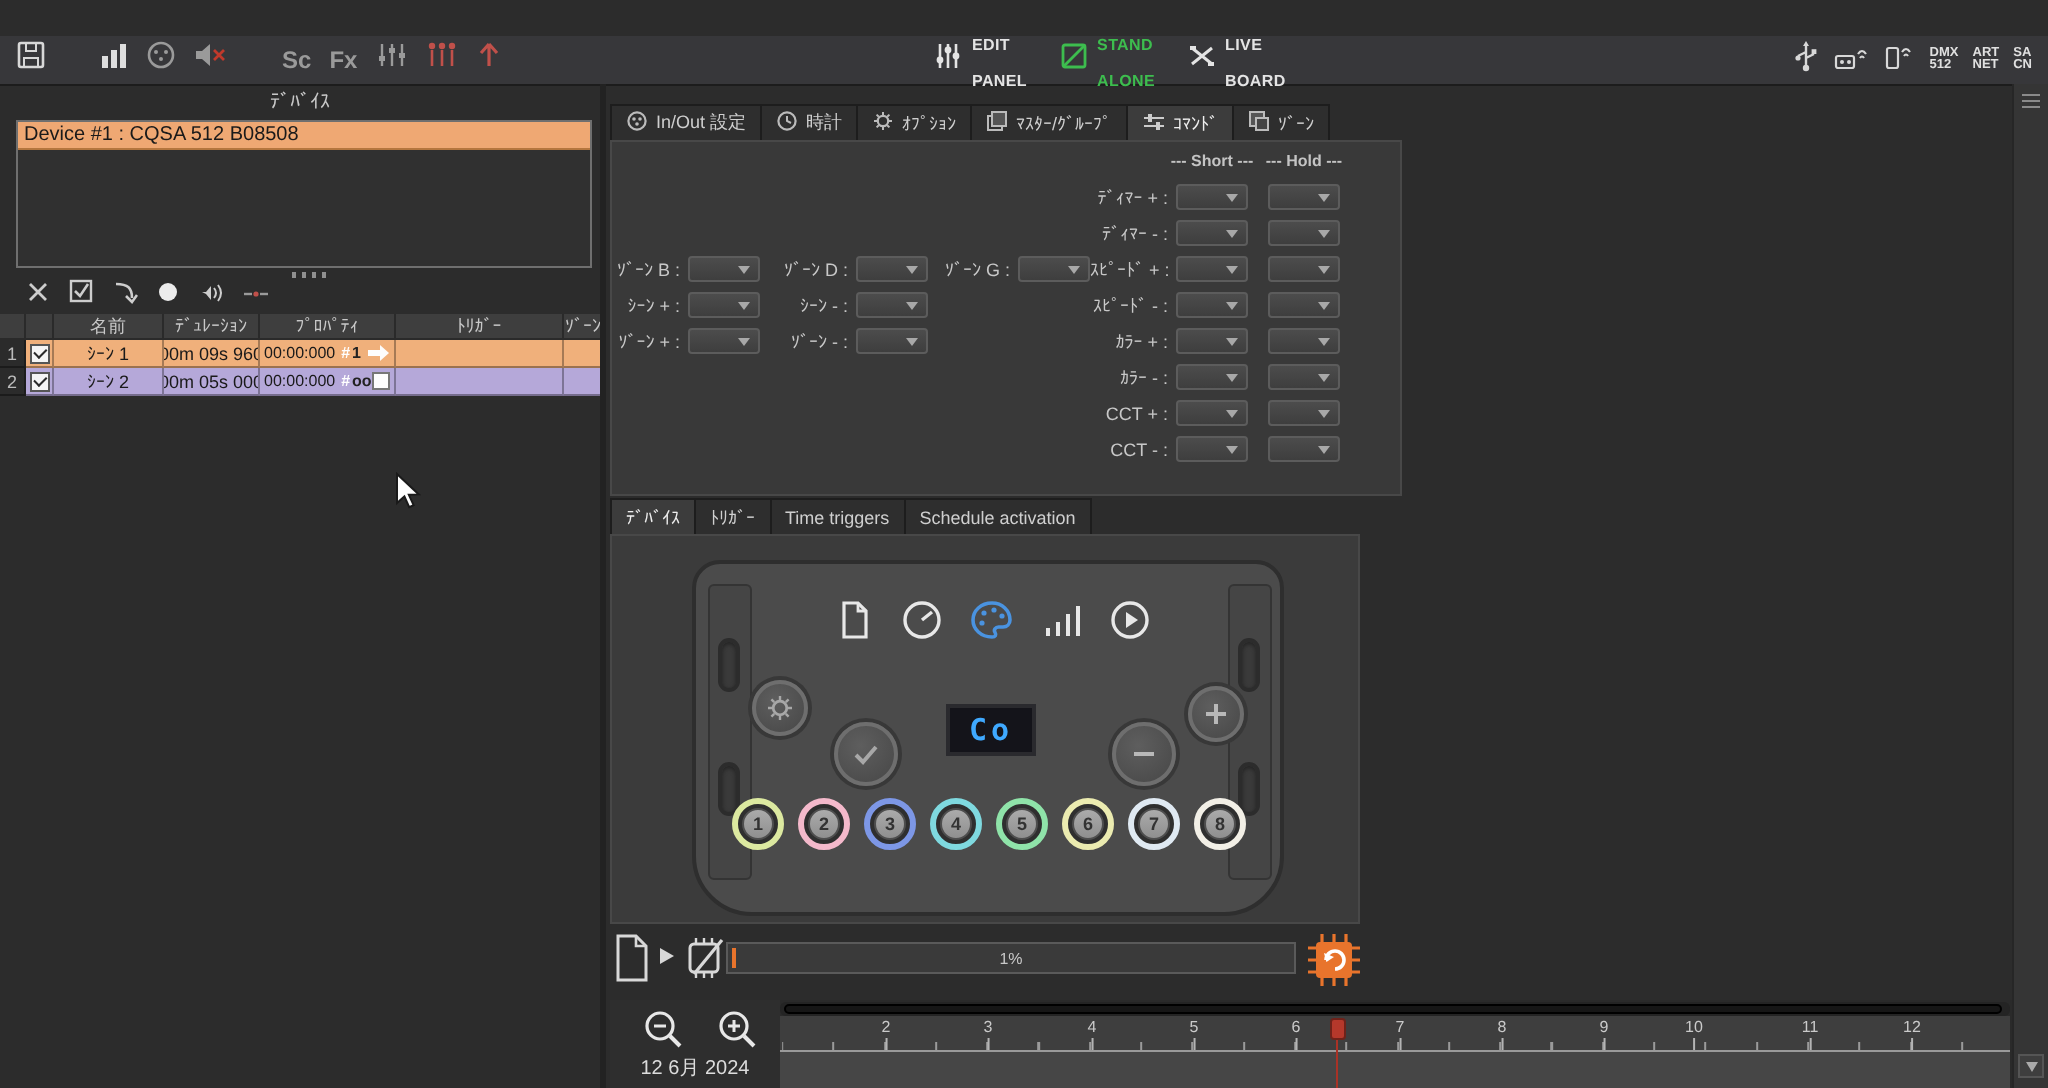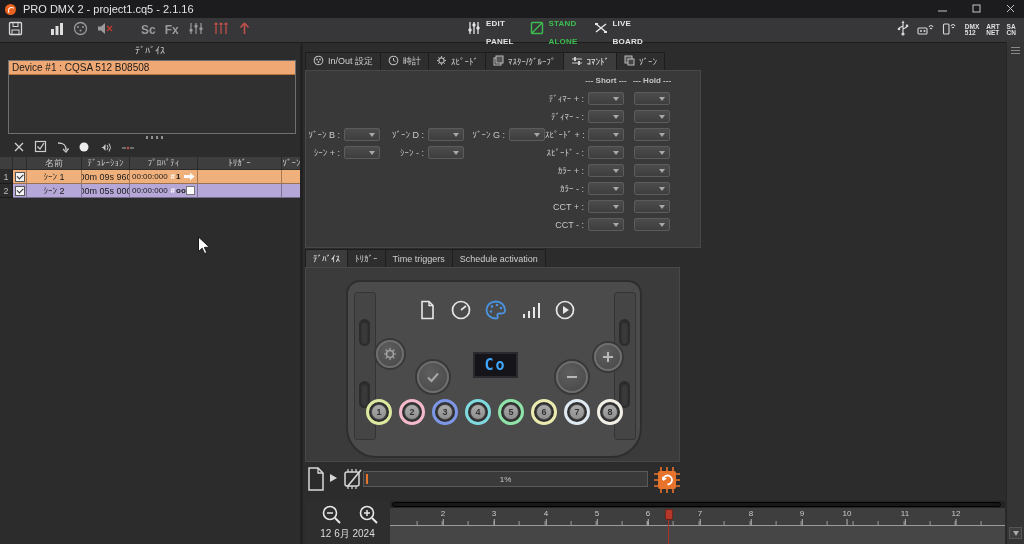--- a/index.html
+++ b/index.html
@@ -135,41 +135,20 @@
           border:1px solid #555;display:flex;align-items:center;justify-content:center;box-sizing:border-box;}
   .varrow::after{content:"";border-left:3.5px solid transparent;border-right:3.5px solid transparent;
                  border-top:5px solid #aaa;}
   .cursor{position:absolute;left:197px;top:236px;z-index:9;}
 </style>
 </head>
 <body>
 
 <div id="root">
 
-  <div class="titlebar">
-    <span class="logo"></span>
-    <span class="wtitle">PRO DMX 2 - project1.cq5 - 2.1.16</span>
-    <div class="winbtns">
-      <span>
-          <svg width="10" height="10">
-            <line x1="0" y1="7" x2="9" y2="7" stroke="#c4c4c4" stroke-width="1"></line>
-          </svg>
-        </span>
-      <span>
-          <svg width="10" height="10">
-            <rect x="1" y="1" width="7" height="7" fill="none" stroke="#c4c4c4" stroke-width="1"></rect>
-          </svg>
-        </span>
-      <span>
-          <svg width="10" height="10">
-            <path d="M1,1 L8,8 M8,1 L1,8" stroke="#c4c4c4" stroke-width="1"></path>
-          </svg>
-        </span>
-    </div>
-  </div>
 
   <div class="toolbar">
     <div class="tbleft">
       <span><svg width="15" height="15">
             <rect x="1.5" y="1.5" width="12" height="12" rx="1" fill="none" stroke="#d8d8d8" stroke-width="1.3"></rect>
             <rect x="5" y="1.5" width="5" height="4" fill="none" stroke="#d8d8d8" stroke-width="1"></rect>
             <rect x="4" y="9" width="7" height="4.5" fill="none" stroke="#d8d8d8" stroke-width="1"></rect>
           </svg></span>
       <span style="width:8px"></span>
       <span><svg width="15" height="15">
@@ -361,21 +340,21 @@
             <circle cx="5.5" cy="5.5" r="4.3" fill="none" stroke="#bbb" stroke-width="1.1"></circle>
             <path d="M5.5,3 L5.5,5.5 L7.5,6.5" fill="none" stroke="#bbb" stroke-width="1"></path>
           </svg></span>
       <span>時計</span>
     </div>
     <div class="tab">
       <span><svg width="11" height="11">
             <circle cx="5.5" cy="5.5" r="2.6" fill="none" stroke="#bbb" stroke-width="1.1"></circle>
             <path d="M5.5,1 V2.5 M5.5,8.5 V10 M1,5.5 H2.5 M8.5,5.5 H10 M2.3,2.3 L3.4,3.4 M7.6,7.6 L8.7,8.7 M8.7,2.3 L7.6,3.4 M3.4,7.6 L2.3,8.7" stroke="#bbb" stroke-width="1"></path>
           </svg></span>
-      <span>ｽﾋﾟｰﾄﾞ</span>
+      <span>ｵﾌﾟｼｮﾝ</span>
     </div>
     <div class="tab">
       <span><svg width="11" height="11">
             <rect x="1" y="3" width="7" height="7" fill="none" stroke="#bbb" stroke-width="1"></rect>
             <rect x="3" y="1" width="7" height="7" fill="#555" stroke="#bbb" stroke-width="1"></rect>
           </svg></span>
       <span>ﾏｽﾀｰ/ｸﾞﾙｰﾌﾟ</span>
     </div>
     <div class="tab active">
       <span><svg width="12" height="11">
@@ -404,20 +383,26 @@
         <span class="dd"></span>
       <span class="clabel w2">ｿﾞｰﾝ D :</span>
         <span class="dd"></span>
       <span class="clabel w3">ｿﾞｰﾝ G :</span>
         <span class="dd"></span>
     </div>
     <div class="cmdrow" style="left:0;top:74px">
       <span class="clabel w1">ｼｰﾝ + :</span>
         <span class="dd"></span>
       <span class="clabel w2">ｼｰﾝ - :</span>
+        <span class="dd"></span>
+    </div>
+    <div class="cmdrow" style="left:0;top:92px">
+      <span class="clabel w1">ｿﾞｰﾝ + :</span>
+        <span class="dd"></span>
+      <span class="clabel w2">ｿﾞｰﾝ - :</span>
         <span class="dd"></span>
     </div>
 
     <div class="cmdrow" style="left:239px;top:20px">
         <span class="clabel w4">ﾃﾞｨﾏｰ + :</span>
         <span class="dd"></span>
         <span class="dd ddgap"></span>
       </div>
     <div class="cmdrow" style="left:239px;top:38px">
         <span class="clabel w4">ﾃﾞｨﾏｰ - :</span>

